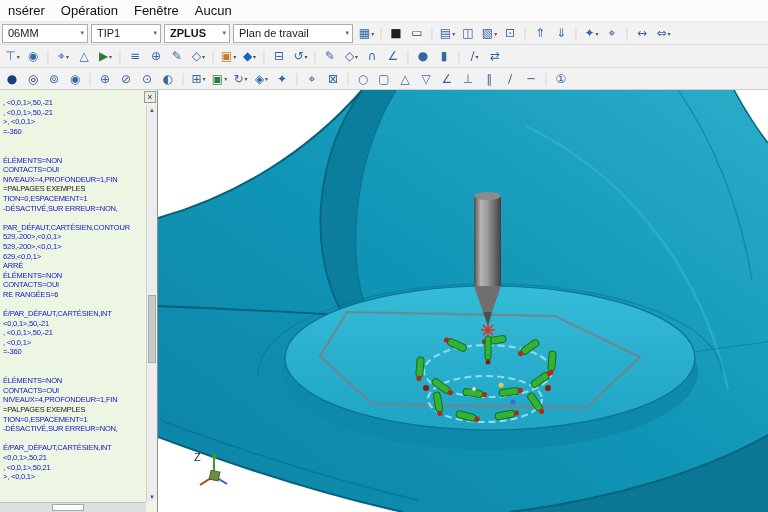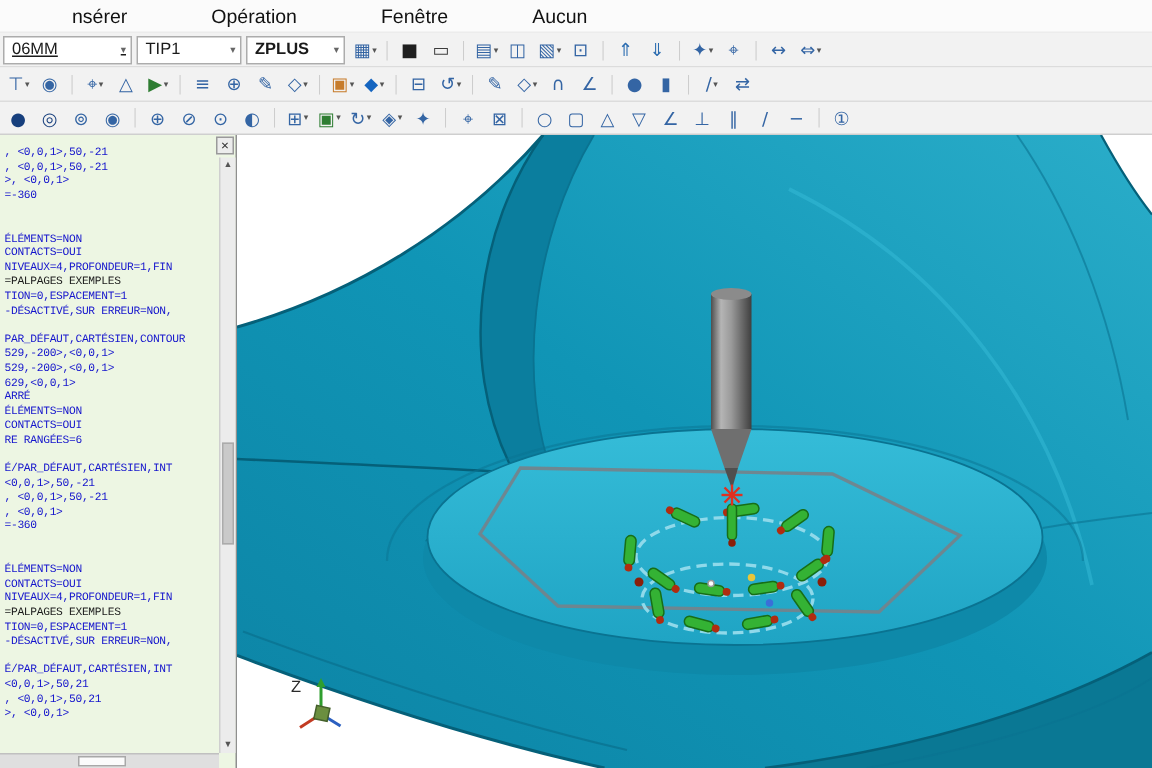--- a/index.html
+++ b/index.html
@@ -2,46 +2,46 @@
 <html><head>
 <meta charset="utf-8">
 <style>
   * { box-sizing: border-box; margin: 0; padding: 0; }
   html,body { width:768px; height:512px; overflow:hidden; }
   body { font-family:"Liberation Sans","DejaVu Sans",sans-serif; background:#fff; }
   .app { position:relative; width:768px; height:512px; background:#fff; }
 
   
   .menubar { height:22px; background:#fbfbfb; display:flex; align-items:center; font-size:13px; color:#111; border-bottom:1px solid #ececec; }
-  .menu-item { padding:2px 8px; cursor:default;margin-left:40px; }
+  .menu-item { padding:2px 8px; cursor:default; }
 
   
   .tb { background:#f2f2f2; display:flex; align-items:center; padding:0 2px; border-bottom:1px solid #dcdcdc; overflow:hidden; }
   .tb1,.tb2 { height:23px; } .tb3 { height:22px; border-bottom:1px solid #cfcfcf; }
   .list { display:flex; align-items:center; }
   .combo { height:19px; background:#fff; border:1px solid #acacac; display:flex; align-items:center; font-size:11px; color:#1a1a1a; padding:0 3px 0 5px; margin-right:3px; white-space:nowrap; overflow:hidden; }
   .combo-caret { margin-left:auto; font-size:7px; color:#666; padding-left:4px; }
-  [data-name="probe-combo"]     { width:86px;text-decoration:underline; }
+  [data-name="probe-combo"]     { width:86px; }
   [data-name="tip-combo"]       { width:70px; }
   [data-name="axis-combo"]      { width:66px;font-weight:bold; }
   [data-name="workplane-combo"] { width:120px; }
   [data-name="feature-combo"]   { width:112px; margin:0 4px; }
   .icon-btn { width:21px; height:20px; display:flex; align-items:center; justify-content:center; flex:none; }
   .icon-btn .glyph { font-size:12px; line-height:1; color:#3465a4; font-family:"DejaVu Sans",sans-serif; }
   .icon-caret { font-size:6px; color:#555; margin-left:1px; }
   [data-name="toolbar-separator"] { width:9px; }
   [data-name="toolbar-separator"] .glyph { font-size:13px; font-weight:100; }
 
   
   .main { display:flex; height:422px; }
 
   
   .editor { width:158px; flex:none; position:relative; background:#edf6e3; border-right:1px solid #8f8f8f; }
   .code { position:absolute; top:8px; left:3px; right:13px; bottom:10px; overflow:hidden;
-          font-family:Liberation Mono, monospace; font-size:7.5px; line-height:9.6px; letter-spacing:-0.2px; }
+          font-family:Liberation Sans, sans-serif; font-size:7.5px; line-height:9.6px; letter-spacing:-0.2px; }
   .code-line { height:9.6px; white-space:pre; color:#1414cc; }
   .editor-close { position:absolute; top:1px; right:1px; width:12px; height:12px; background:#ececec; border:1px solid #9a9a9a;
                   font-size:9px; line-height:10px; text-align:center; color:#333; z-index:3; }
   .vscroll { position:absolute; top:15px; right:0; width:11px; bottom:10px; background:#ececec; border-left:1px solid #cfcfcf; }
   .vs-arrow { position:absolute; left:0; width:10px; height:10px; font-size:6px; color:#555; text-align:center; line-height:10px; }
   .vs-up { top:0; } .vs-down { bottom:0; }
   .vthumb { position:absolute; left:1px; right:1px; top:190px; height:68px; background:#c9c9c9; border:1px solid #ababab; }
   .hscroll { position:absolute; left:0; bottom:0; height:10px; right:11px; background:#dfdfdf; border-top:1px solid #c0c0c0; }
   .hthumb { position:absolute; left:52px; width:32px; top:1px; bottom:1px; background:#fbfbfb; border:1px solid #a8a8a8; }
 
@@ -85,20 +85,24 @@
         <div class="combo" data-name="tip-combo">
           <span class="combo-val">TIP1</span>
           <span class="combo-caret" data-name="chevron-down-icon">▾</span>
         </div>
 
         <div class="combo" data-name="axis-combo">
           <span class="combo-val">ZPLUS</span>
           <span class="combo-caret" data-name="chevron-down-icon">▾</span>
         </div>
 
+        <div class="combo" data-name="workplane-combo">
+          <span class="combo-val">Plan de travail</span>
+          <span class="combo-caret" data-name="chevron-down-icon">▾</span>
+        </div>
 
     </div>
     <div class="list" data-name="toolbar-top-icons">
 
         <div class="icon-btn" data-name="workplane-grid-icon">
           <span class="glyph">▦</span>
           <span class="icon-caret" data-name="chevron-down-icon">▾</span>
         </div>
 
         <div class="icon-btn" data-name="toolbar-separator">

